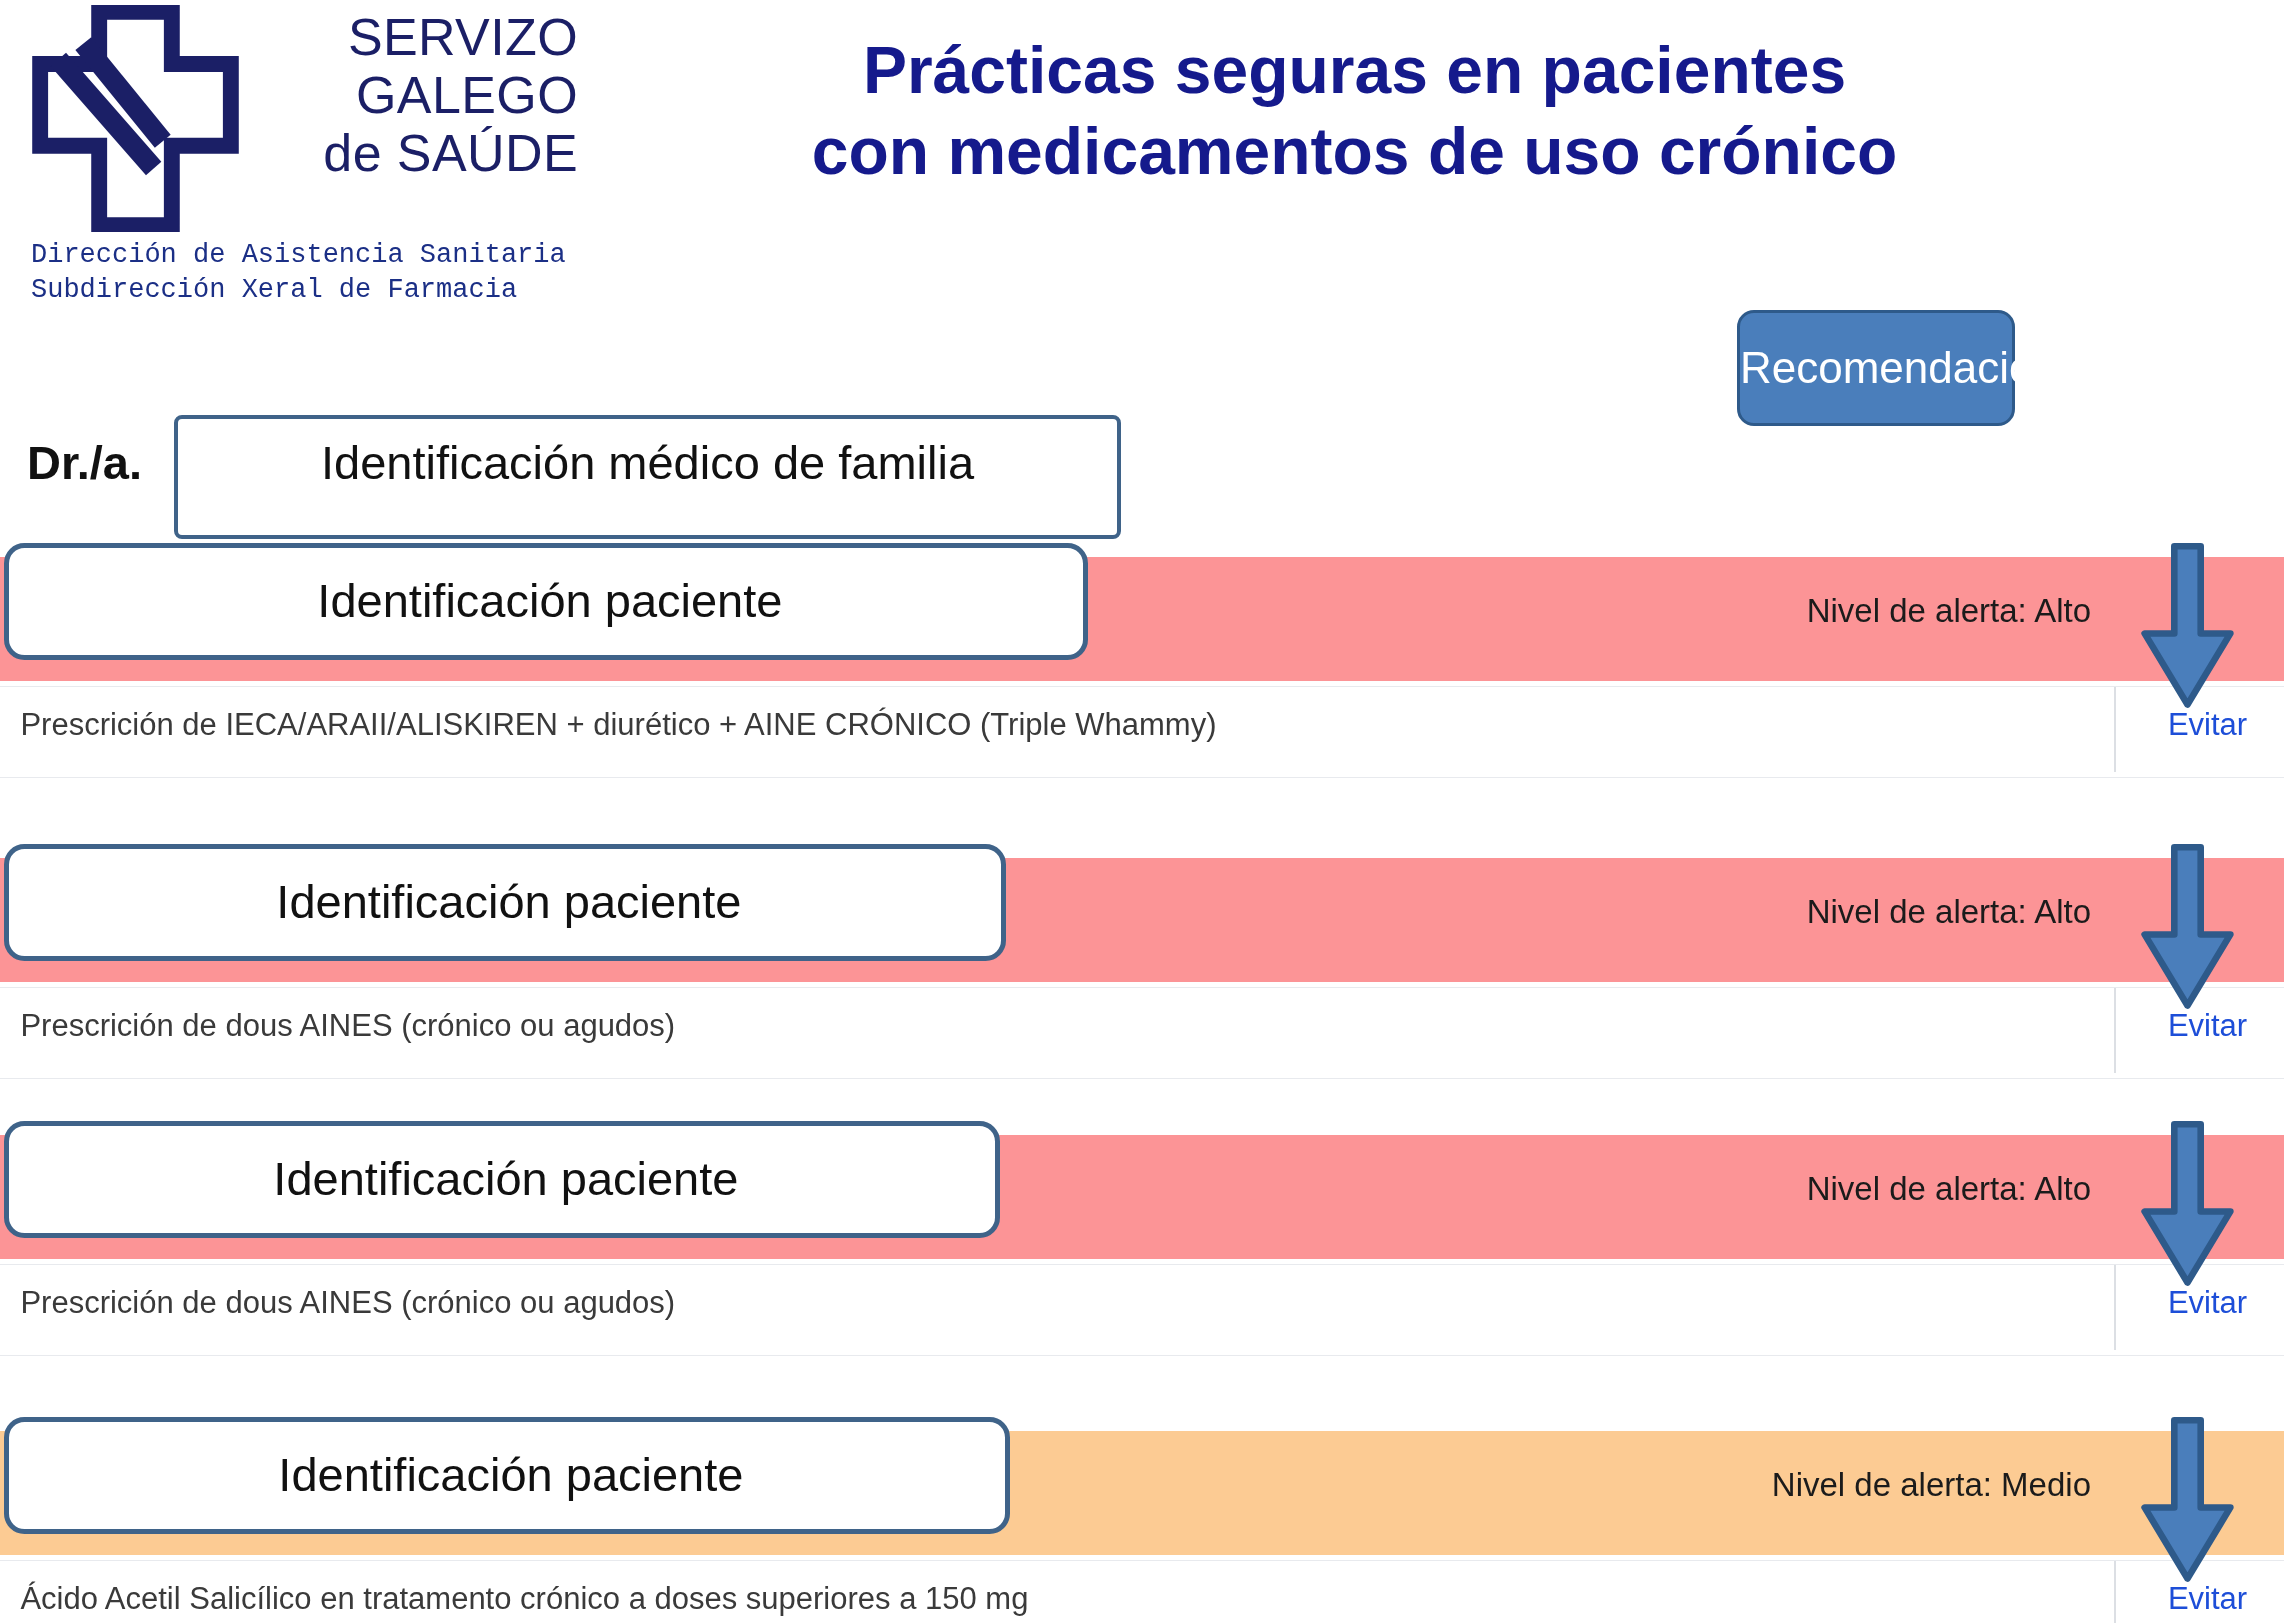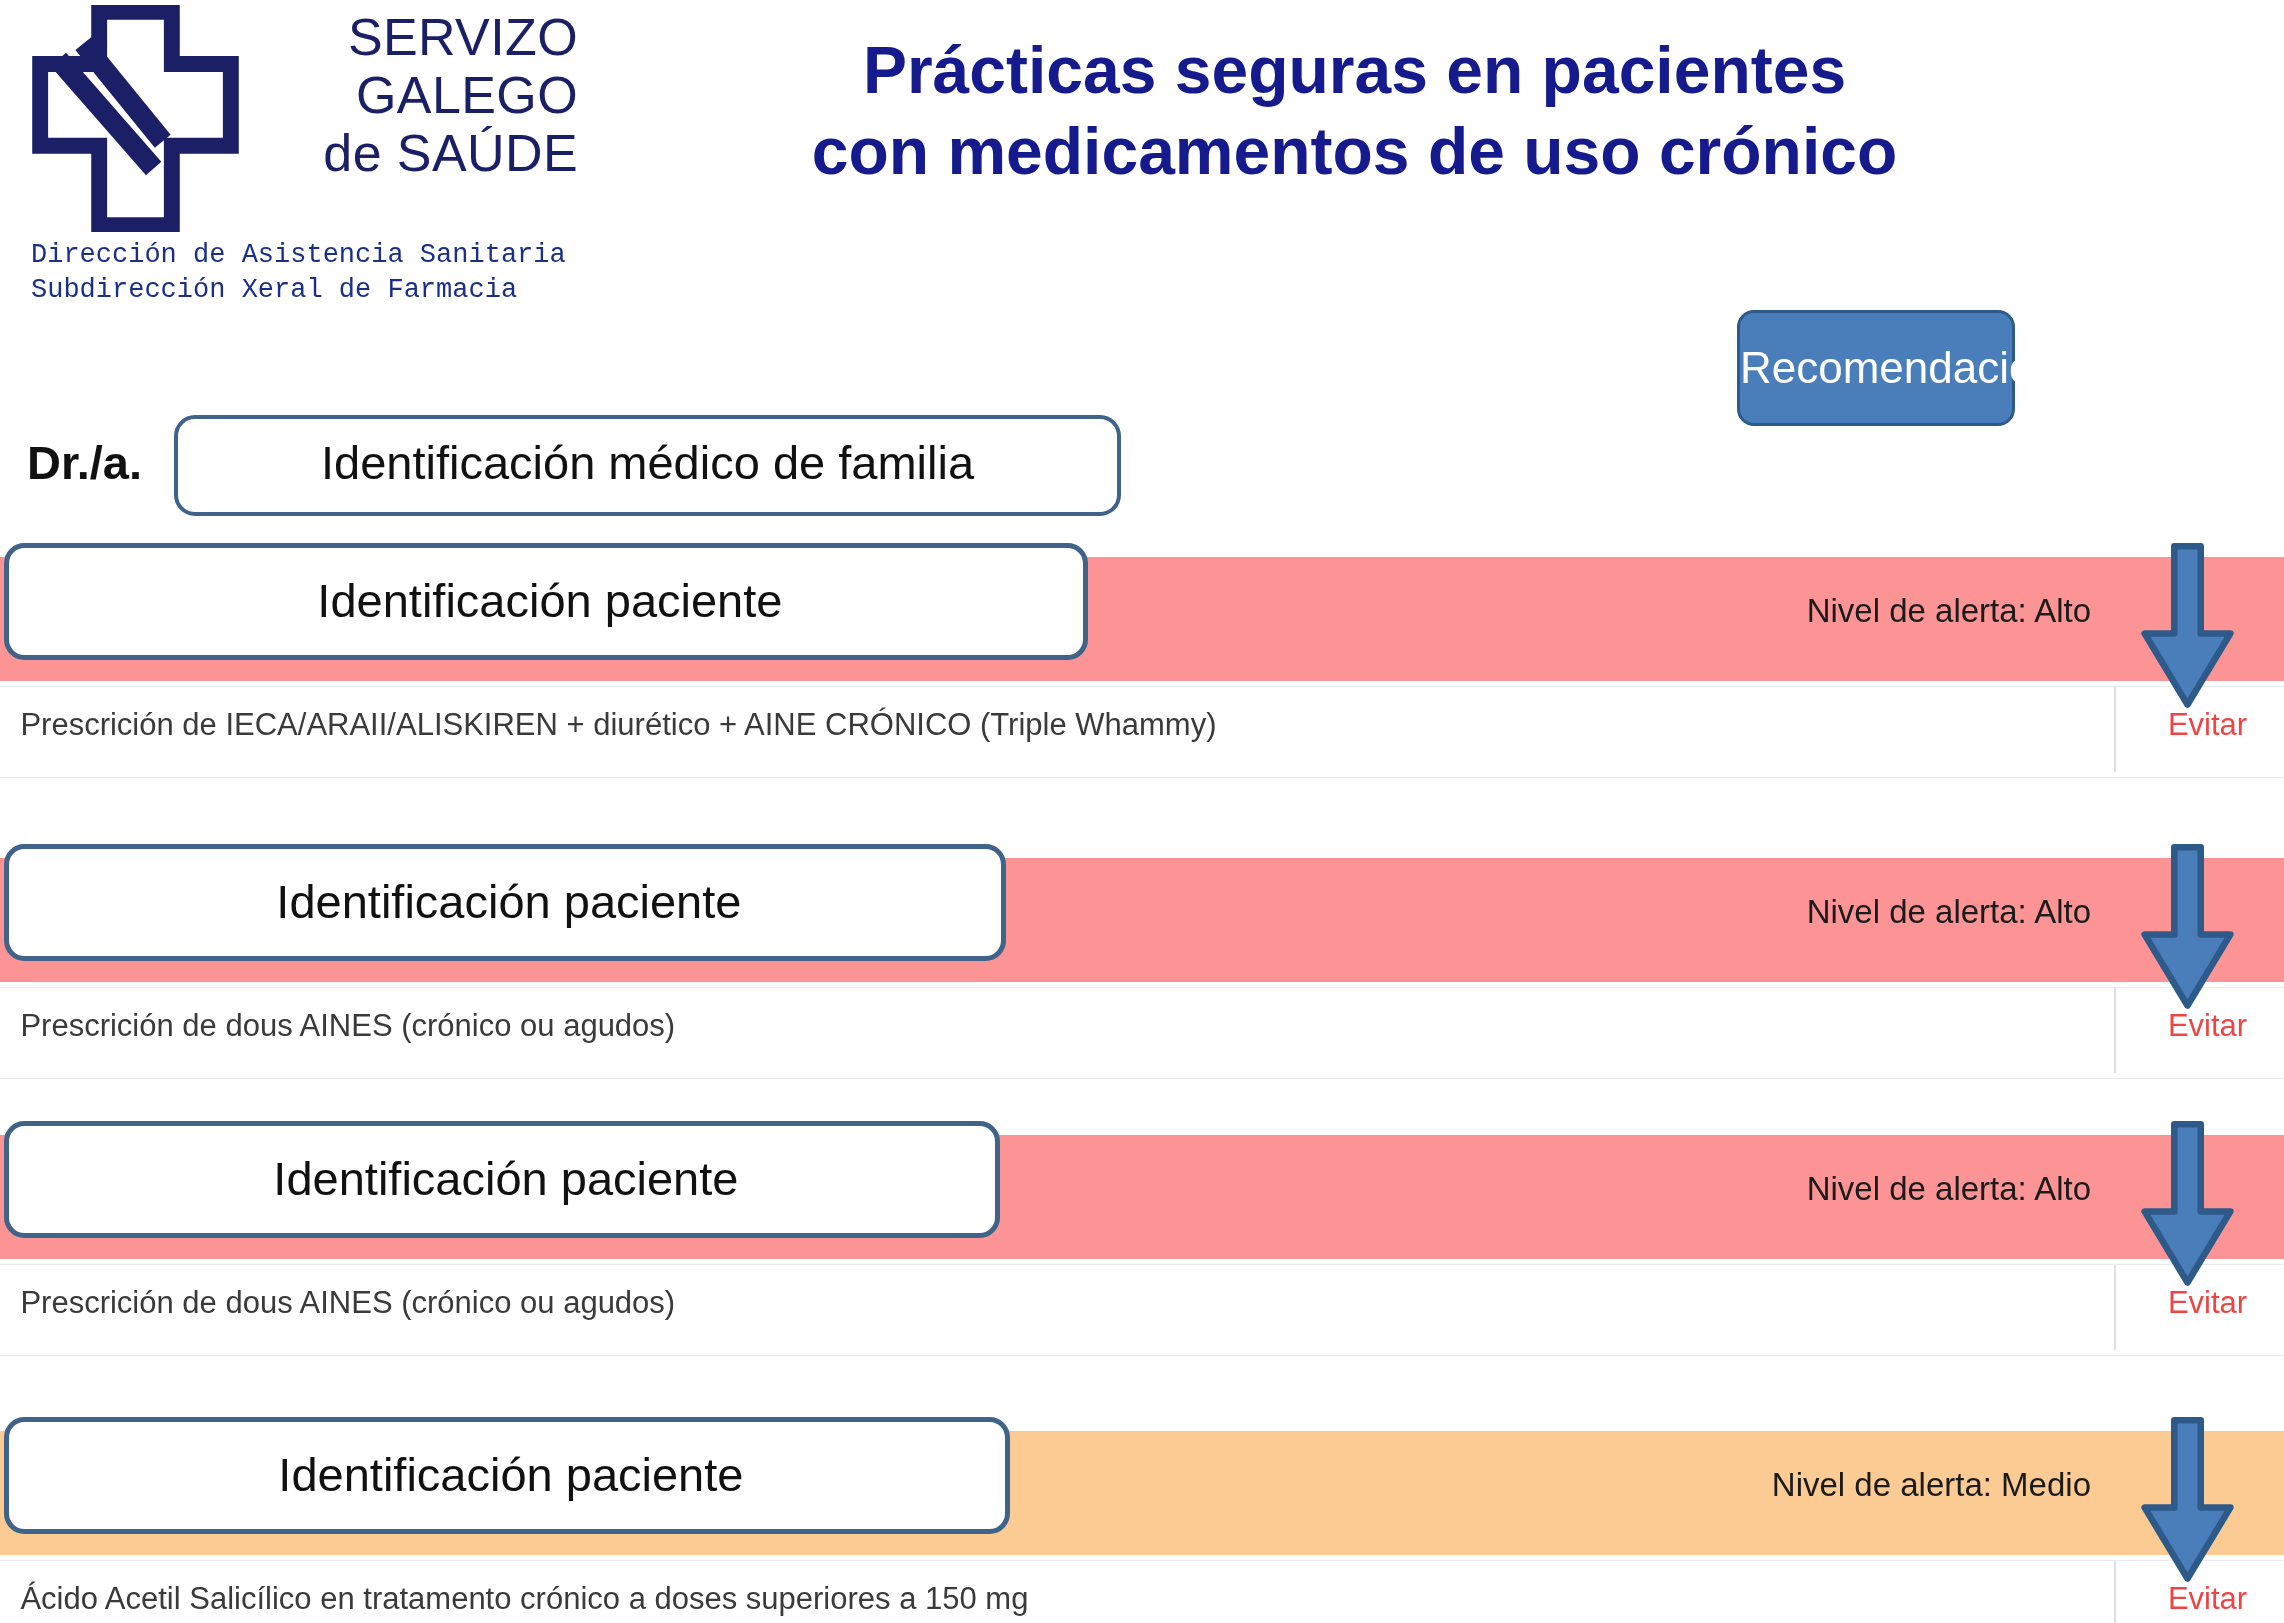--- a/index.html
+++ b/index.html
@@ -103,24 +103,24 @@
     left: 27px; top: 28px;
     font-size: 47px;
     font-weight: bold;
     color: #111111;
     font-family: "Liberation Sans", sans-serif;
   }
   .doctor-box {
     position: absolute;
     left: 174px; top: 7.8px;
     width: 947px;
-    height: 101px;
+    height: 124px;
     background: #ffffff;
     border: 4.7px solid #3F6389;
-    border-radius: 21px;
+    border-radius: 8px;
     box-sizing: border-box;
   }
   .doctor-box .txt {
     display: block;
     text-align: center;
     font-size: 47px;
     line-height: 88px;
     color: #111111;
     font-family: "Liberation Sans", sans-serif;
   }
@@ -205,21 +205,21 @@
     width: 1.6px;
     height: 85px;
     background: #dcdfe4;
   }
   .desc-action {
     position: absolute;
     left: 2145px; top: 20.4px;
     width: 125px;
     text-align: center;
     font-size: 31px;
-    color: #ef4444;
+    color: #1d4ed8;
     font-family: "Liberation Sans", sans-serif;
   }
 </style>
 </head>
 <body>
 
 <div class="header">
 
   <div class="logo-block">
     <span class="logo-mark">

